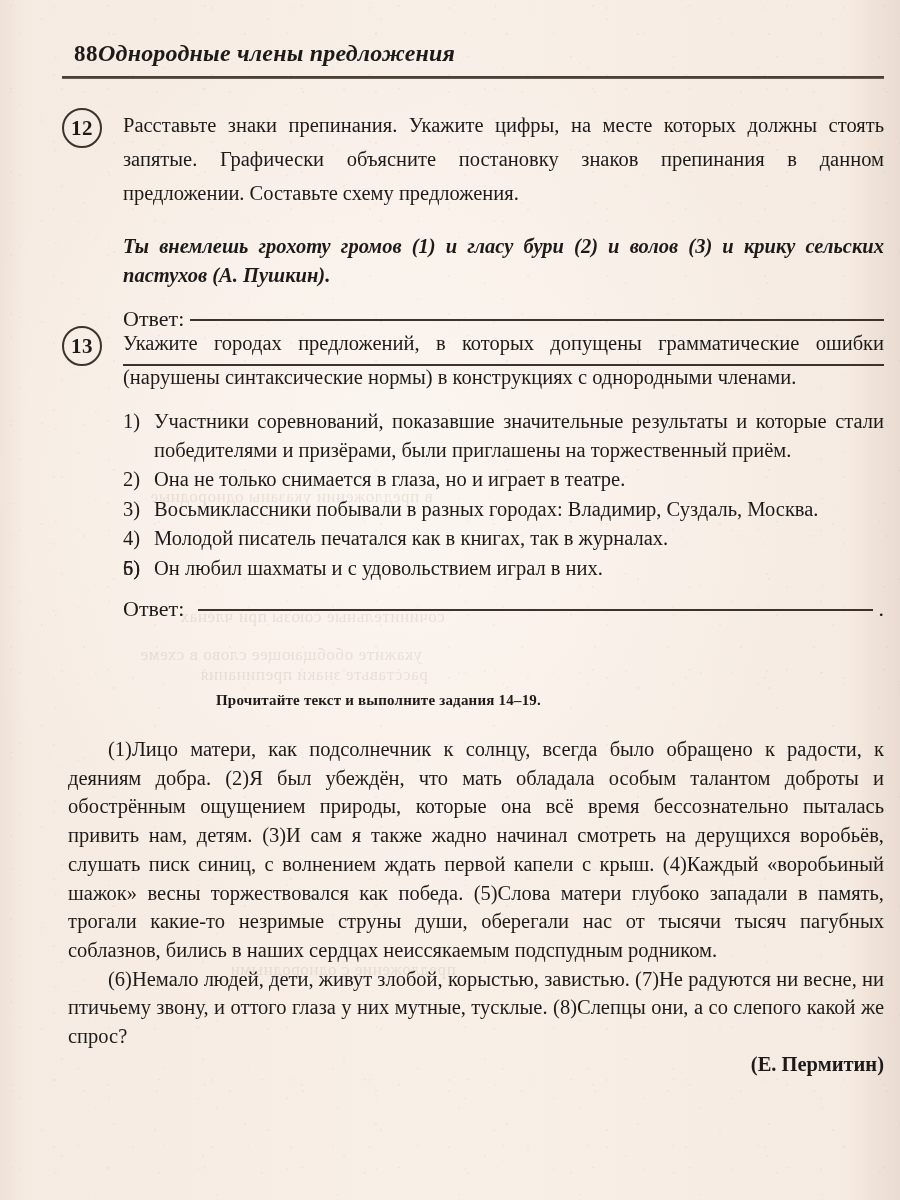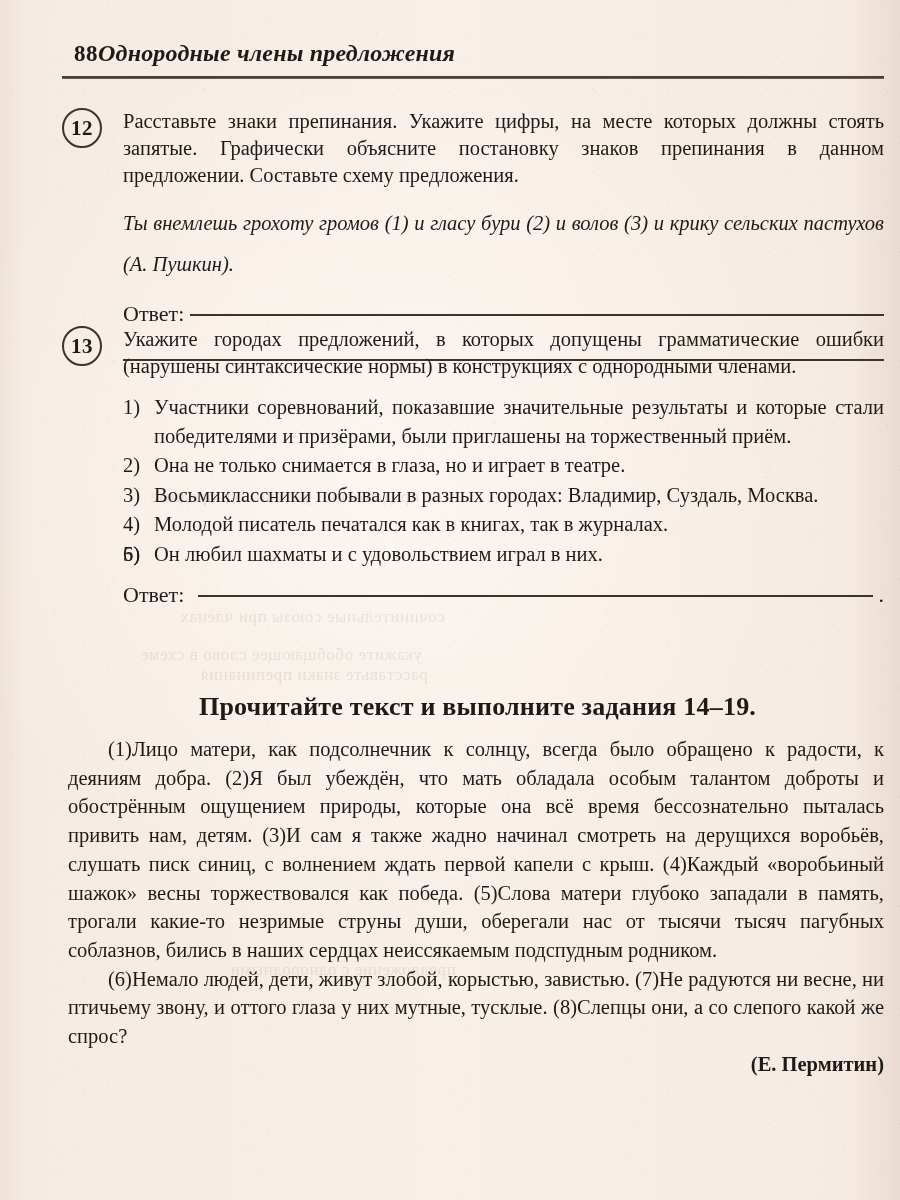--- a/index.html
+++ b/index.html
@@ -108,32 +108,32 @@
     font-size: 21px;
     font-weight: bold;
     letter-spacing: .5px;
     box-sizing: border-box;
   }
   .taskbody {
     margin-left: 61px;
   }
   .prompt {
     font-size: 20.5px;
-    line-height: 27px;
+    line-height: 34px;
     text-align: justify;
     text-justify: inter-word;
     hyphens: manual;
   }
   .quote {
     font-size: 20.5px;
-    line-height: 41px;
+    line-height: 29px;
     font-style: italic;
-    font-weight: normal;
-    text-align: justify;
-    margin-top: 14px;
+    font-weight: bold;
+    text-align: justify;
+    margin-top: 22px;
   }
 
   
   .answer-row {
     display: flex;
     align-items: baseline;
     font-size: 22px;
     margin-top: 16px;
   }
   .answer-label { white-space: nowrap; }
@@ -168,23 +168,23 @@
   ol.sentences li .marker {
     position: absolute;
     left: 0;
     top: 0;
   }
   ol.sentences li.nojust { text-align: left; }
 
   
   #reading-heading {
     position: absolute;
-    left: 199px;
+    left: 216px;
     top: 692px;
-    font-size: 26px;
+    font-size: 15px;
     font-weight: bold;
     letter-spacing: .2px;
   }
   #passage {
     position: absolute;
     left: 68px;
     top: 735px;
     width: 816px;
     font-size: 20.5px;
     line-height: 28.7px;

